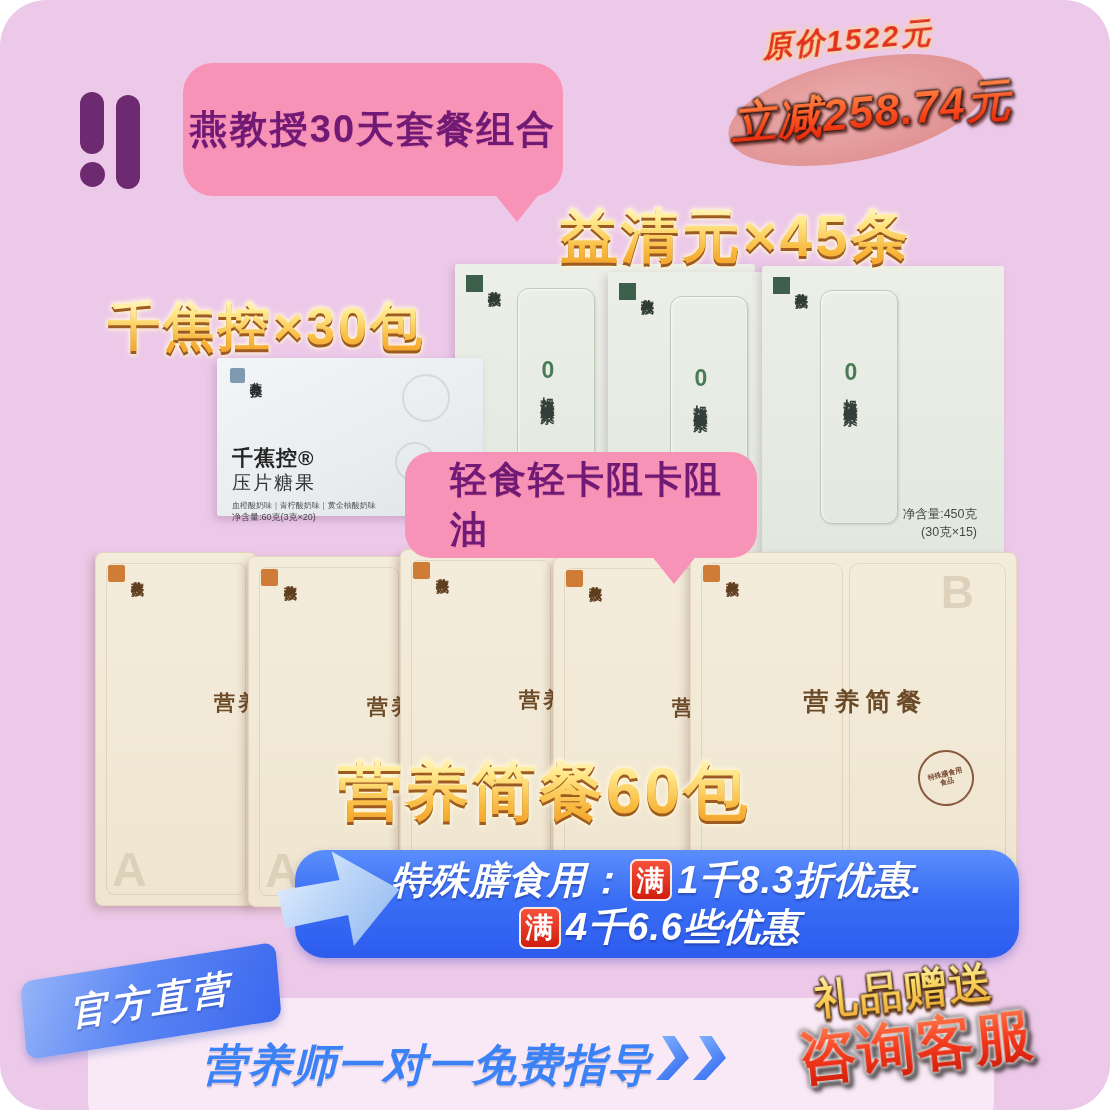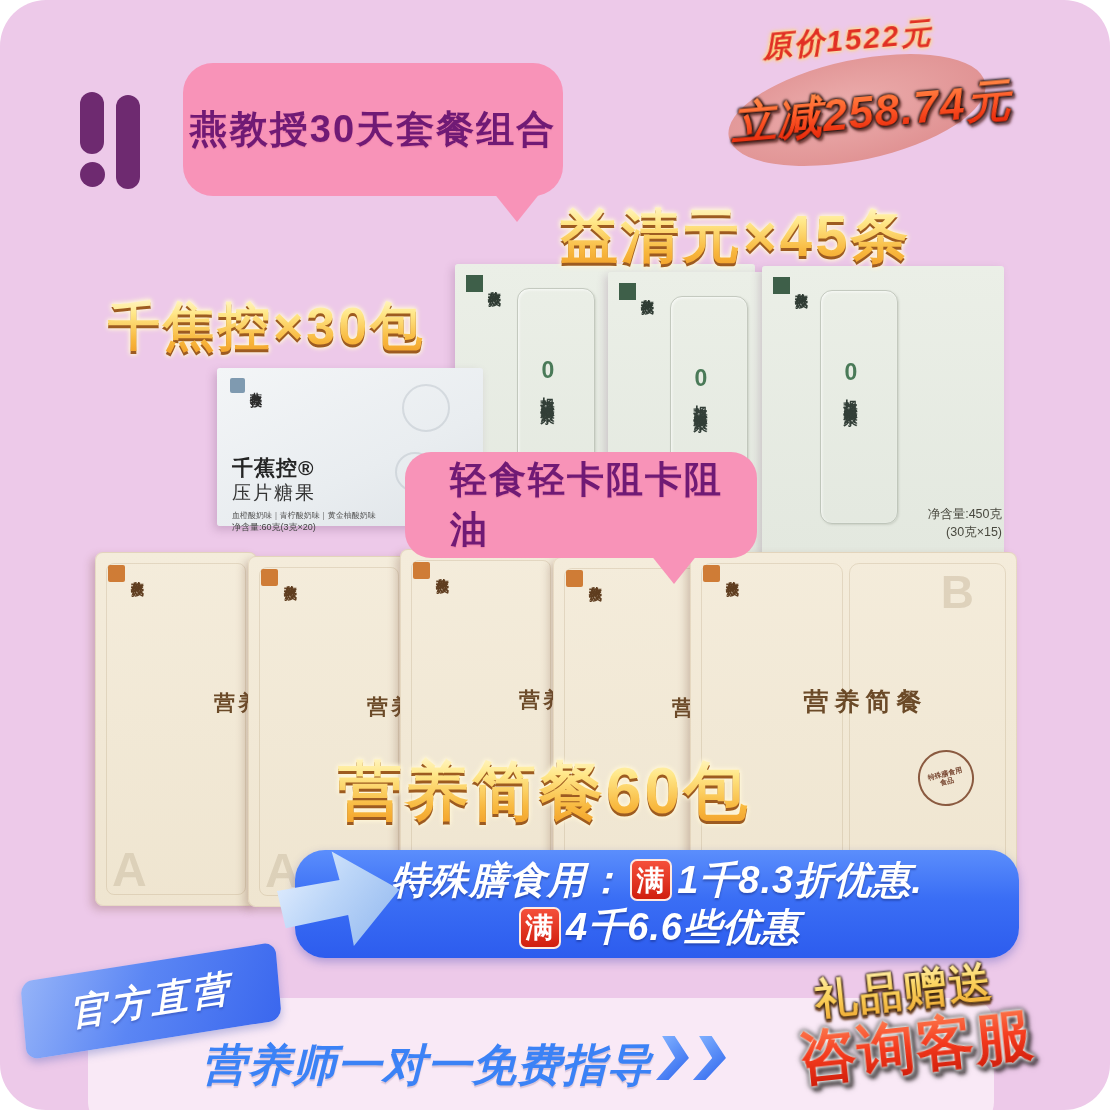--- a/index.html
+++ b/index.html
@@ -53,24 +53,24 @@
   .gpkg .sq{position:absolute;left:11px;top:11px;width:17px;height:17px;background:#3e5f49;}
   .vbrand{position:absolute;writing-mode:vertical-rl;text-orientation:upright;font-size:13px;font-weight:700;
           letter-spacing:2px;}
   .gpkg .vbrand{left:30px;top:16px;color:#2f3b33;}
   .gpkg .sachet{position:absolute;left:62px;top:24px;width:76px;height:232px;border-radius:12px;
         border:1.5px solid rgba(115,125,110,.32);box-shadow:inset 1px 1px 3px rgba(255,255,255,.7),1px 1px 2px rgba(130,140,125,.25);}
   .gpkg .pcol{position:absolute;left:84px;top:95px;display:flex;flex-direction:column;align-items:center;}
   .gpkg .zero{color:#4a7a58;font-size:23px;font-weight:700;line-height:1;}
   .gpkg .pname{writing-mode:vertical-rl;text-orientation:upright;font-size:14px;font-weight:700;color:#333f38;
                letter-spacing:2px;margin-top:4px;}
-  .gpkg .net{position:absolute;right:2px;bottom:14px;font-size:12.5px;color:#49493f;text-align:right;line-height:1.4;}
-
-  
-  .wbox{position:absolute;left:217px;top:368px;width:266px;height:158px;border-radius:3px;
+  .gpkg .net{position:absolute;right:27px;bottom:14px;font-size:12.5px;color:#49493f;text-align:right;line-height:1.4;}
+
+  
+  .wbox{position:absolute;left:217px;top:358px;width:266px;height:158px;border-radius:3px;
         background:linear-gradient(155deg,#f3f5f7 0%,#e9edf0 60%,#dfe4e8 100%);
         box-shadow:-3px 4px 9px rgba(110,70,110,.25);}
   .wbox .sq{position:absolute;left:13px;top:10px;width:15px;height:15px;background:#7f9ab0;border-radius:2px;}
   .wbox .vbrand{left:30px;top:14px;color:#2c2c2c;font-size:12px;}
   .wbox .pn1{position:absolute;left:15px;top:86px;font-size:21px;font-weight:800;color:#242424;letter-spacing:1px;}
   .wbox .pn2{position:absolute;left:15px;top:112px;font-size:19px;color:#333333;letter-spacing:2px;}
   .wbox .flav{position:absolute;left:15px;top:142px;font-size:8px;color:#555555;}
   .wbox .net{position:absolute;left:15px;top:153px;font-size:9px;color:#444444;}
   .wbox .em1,.wbox .em2{position:absolute;border:2px solid rgba(160,170,178,.30);border-radius:50%;}
   .wbox .em1{left:185px;top:16px;width:44px;height:44px;}

